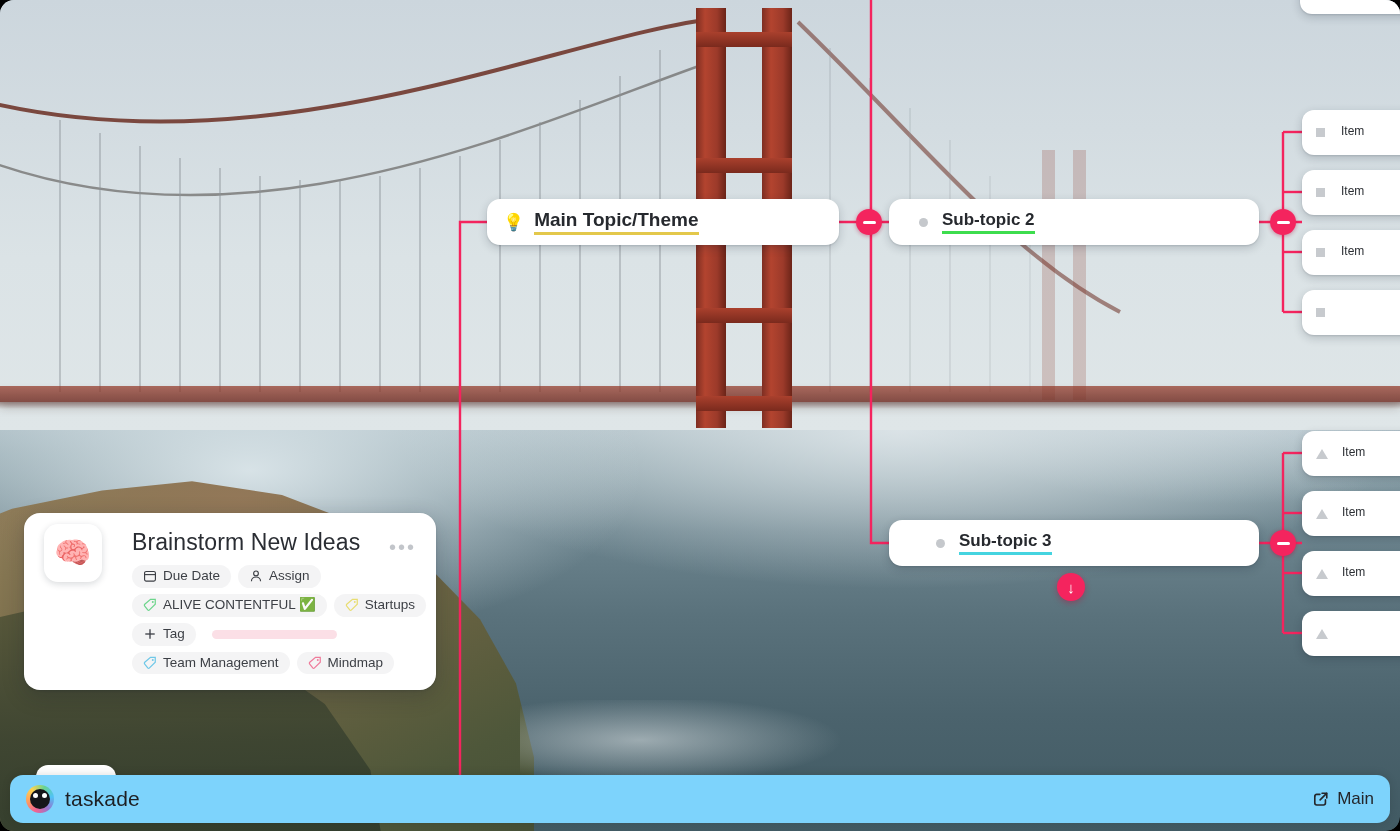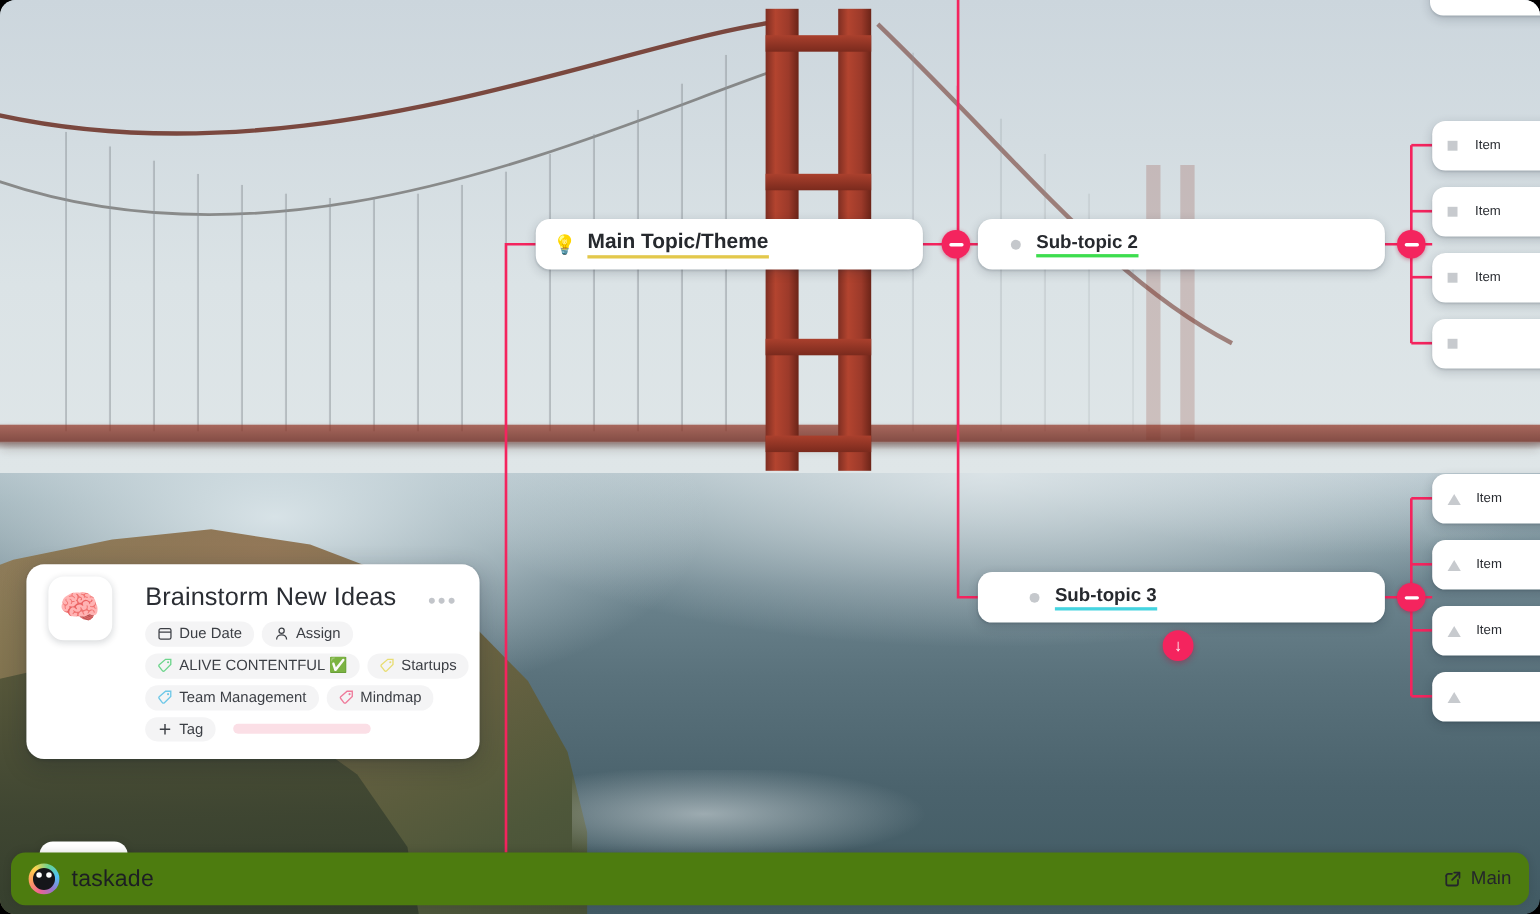--- a/index.html
+++ b/index.html
@@ -173,21 +173,21 @@
     background:#f4f4f5;border-radius:14px;padding:4px 11px;
     font-size:13.5px;color:#3c3f45;white-space:nowrap;line-height:1.1;
   }
   .chip.plain{background:#f4f4f5;}
   .tagico{width:14px;height:14px;display:inline-block;}
   .pinkbar{width:125px;height:9px;border-radius:5px;background:#fbdfe6;margin-left:9px;}
 
   
   #bottombar{
     position:absolute;left:10px;bottom:8px;width:1380px;height:48px;
-    background:#4d7c0f;border-radius:13px;display:flex;align-items:center;
+    background:#7dd3fc;border-radius:13px;display:flex;align-items:center;
     justify-content:space-between;padding:12px 16px;box-sizing:border-box;
     box-shadow:0 -1px 8px rgba(0,0,0,.12);
   }
   #brand{display:flex;align-items:center;gap:11px;}
   #logo{
     width:28px;height:28px;border-radius:50%;
     background:conic-gradient(from 200deg,#f06292,#ff9e5e,#ffd34e,#68d391,#4fc3f7,#9575cd,#f06292);
     display:flex;align-items:center;justify-content:center;
   }
   #logo .face{
@@ -382,45 +382,45 @@
         <span class="chip">
           <svg class="tagico" viewBox="0 0 16 16">
             <path d="M8.6 1.6H14v5.4l-6.6 6.6a1.4 1.4 0 0 1-2 0L2 9.2a1.4 1.4 0 0 1 0-2z" fill="none" stroke="#e8dd72" stroke-width="1.4"></path>
             <circle cx="11.2" cy="4.6" r="1.1" fill="#e8dd72"></circle>
           </svg>
           <span>Startups</span>
         </span>
       </div>
 
       <div class="chiprow">
+        <span class="chip plain">
+          <svg class="tagico" viewBox="0 0 16 16">
+            <line x1="8" y1="2.6" x2="8" y2="13.4" stroke="#3c3f45" stroke-width="1.5"></line>
+            <line x1="2.6" y1="8" x2="13.4" y2="8" stroke="#3c3f45" stroke-width="1.5"></line>
+          </svg>
+          <span>Tag</span>
+        </span>
+        <span class="pinkbar"></span>
+      </div>
+
+      <div class="chiprow">
         <span class="chip">
           <svg class="tagico" viewBox="0 0 16 16">
             <path d="M8.6 1.6H14v5.4l-6.6 6.6a1.4 1.4 0 0 1-2 0L2 9.2a1.4 1.4 0 0 1 0-2z" fill="none" stroke="#6fc8e8" stroke-width="1.4"></path>
             <circle cx="11.2" cy="4.6" r="1.1" fill="#6fc8e8"></circle>
           </svg>
           <span>Team Management</span>
         </span>
         <span class="chip">
           <svg class="tagico" viewBox="0 0 16 16">
             <path d="M8.6 1.6H14v5.4l-6.6 6.6a1.4 1.4 0 0 1-2 0L2 9.2a1.4 1.4 0 0 1 0-2z" fill="none" stroke="#ef7b9b" stroke-width="1.4"></path>
             <circle cx="11.2" cy="4.6" r="1.1" fill="#ef7b9b"></circle>
           </svg>
           <span>Mindmap</span>
         </span>
-      </div>
-
-      <div class="chiprow">
-        <span class="chip plain">
-          <svg class="tagico" viewBox="0 0 16 16">
-            <line x1="8" y1="2.6" x2="8" y2="13.4" stroke="#3c3f45" stroke-width="1.5"></line>
-            <line x1="2.6" y1="8" x2="13.4" y2="8" stroke="#3c3f45" stroke-width="1.5"></line>
-          </svg>
-          <span>Tag</span>
-        </span>
-        <span class="pinkbar"></span>
       </div>
     </div>
   </div>
   <div id="card-avatar">🧠</div>
 
   <div id="bottombar">
     <div id="brand">
       <span id="logo">
         <span class="face"></span>
       </span>

